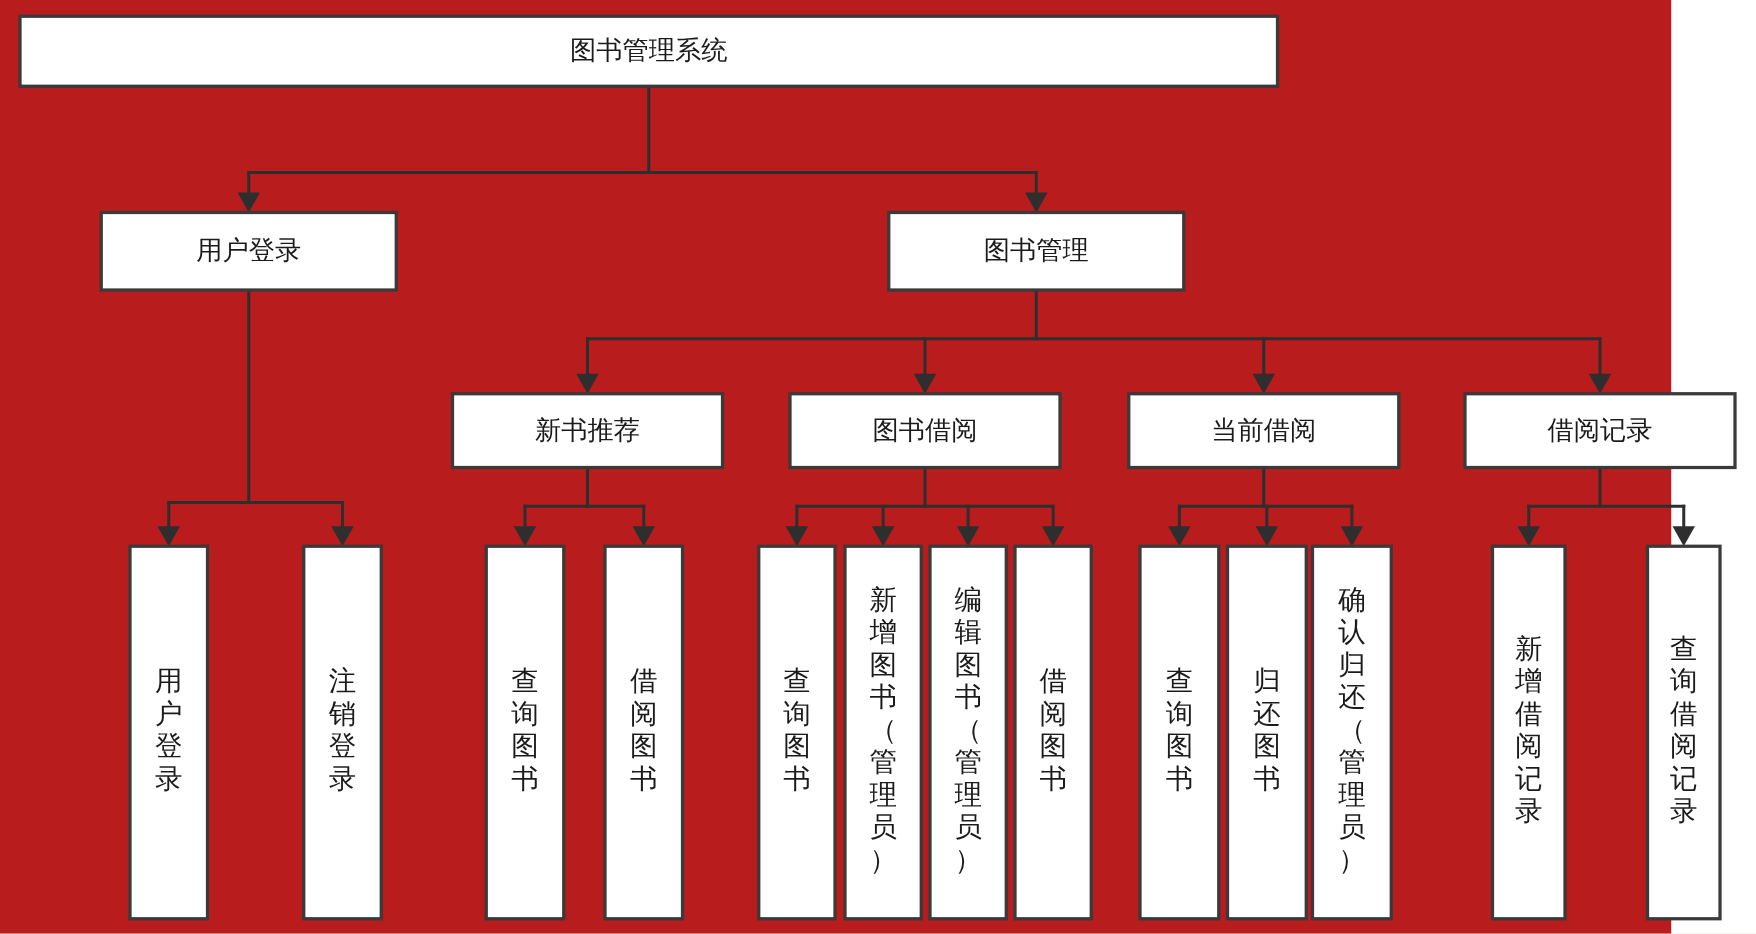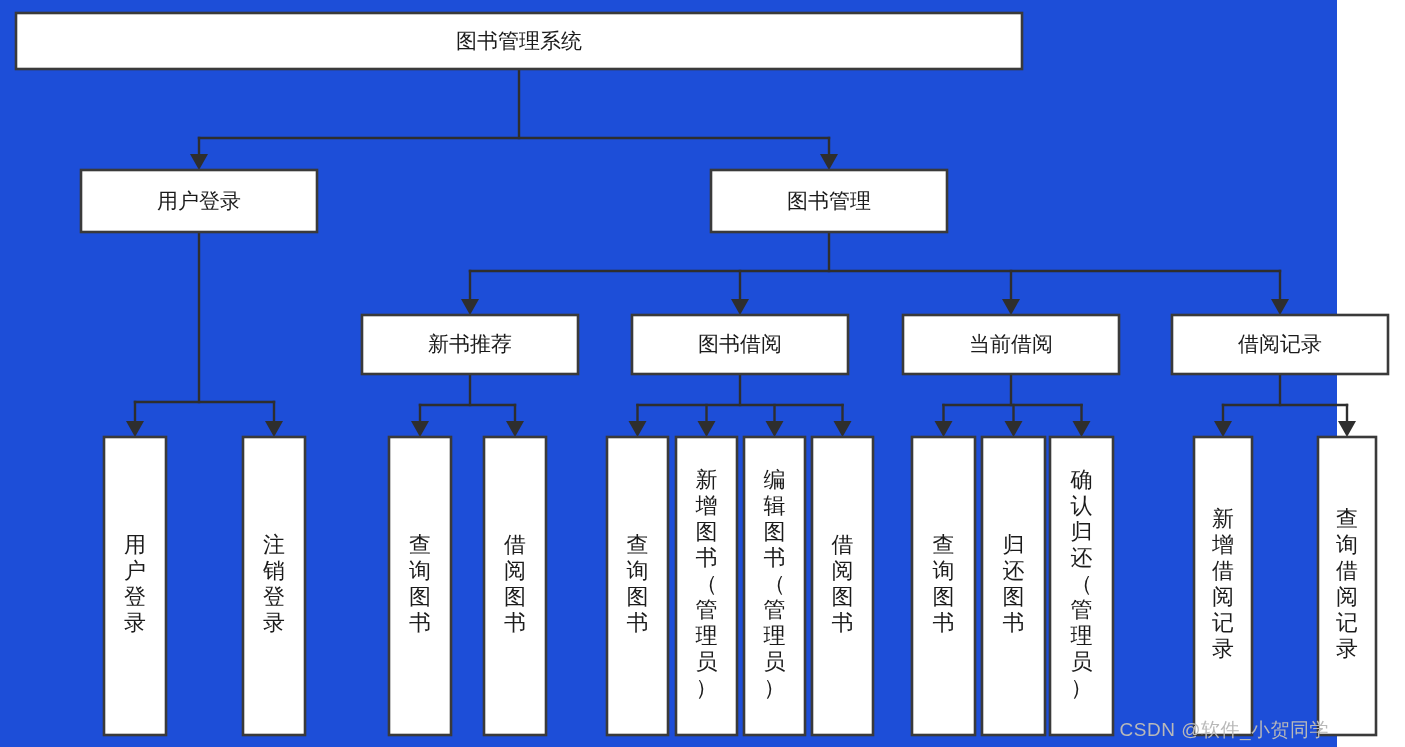--- a/index.html
+++ b/index.html
@@ -10,21 +10,21 @@
   body {
     width: 1405px;
     height: 747px;
     overflow: hidden;
     font-family: "Liberation Sans", "DejaVu Sans", sans-serif;
   }
   #diagram-root {
     position: relative;
     width: 1337px;
     height: 747px;
-    background: #1d4ed8;
+    background: #b91c1c;
   }
   svg#tree-svg {
     position: absolute;
     left: 0;
     top: 0;
     width: 1405px;
     height: 747px;
     display: block;
   }
   .node-box {
@@ -210,15 +210,14 @@
           <rect x="1194" y="437" width="58" height="298" class="node-box"></rect>
           <text x="1223" class="node-label-v" font-size="22"><tspan x="1223" y="526.04">新</tspan><tspan x="1223" y="552.04">增</tspan><tspan x="1223" y="578.04">借</tspan><tspan x="1223" y="604.04">阅</tspan><tspan x="1223" y="630.04">记</tspan><tspan x="1223" y="656.04">录</tspan></text>
         </g>
         <g>
           <rect x="1318" y="437" width="58" height="298" class="node-box"></rect>
           <text x="1347" class="node-label-v" font-size="22"><tspan x="1347" y="526.04">查</tspan><tspan x="1347" y="552.04">询</tspan><tspan x="1347" y="578.04">借</tspan><tspan x="1347" y="604.04">阅</tspan><tspan x="1347" y="630.04">记</tspan><tspan x="1347" y="656.04">录</tspan></text>
         </g>
       </g>
   </svg>
 
-  <div class="watermark-text">CSDN @软件_小贺同学</div>
 
 </div>
 
 </body></html>

